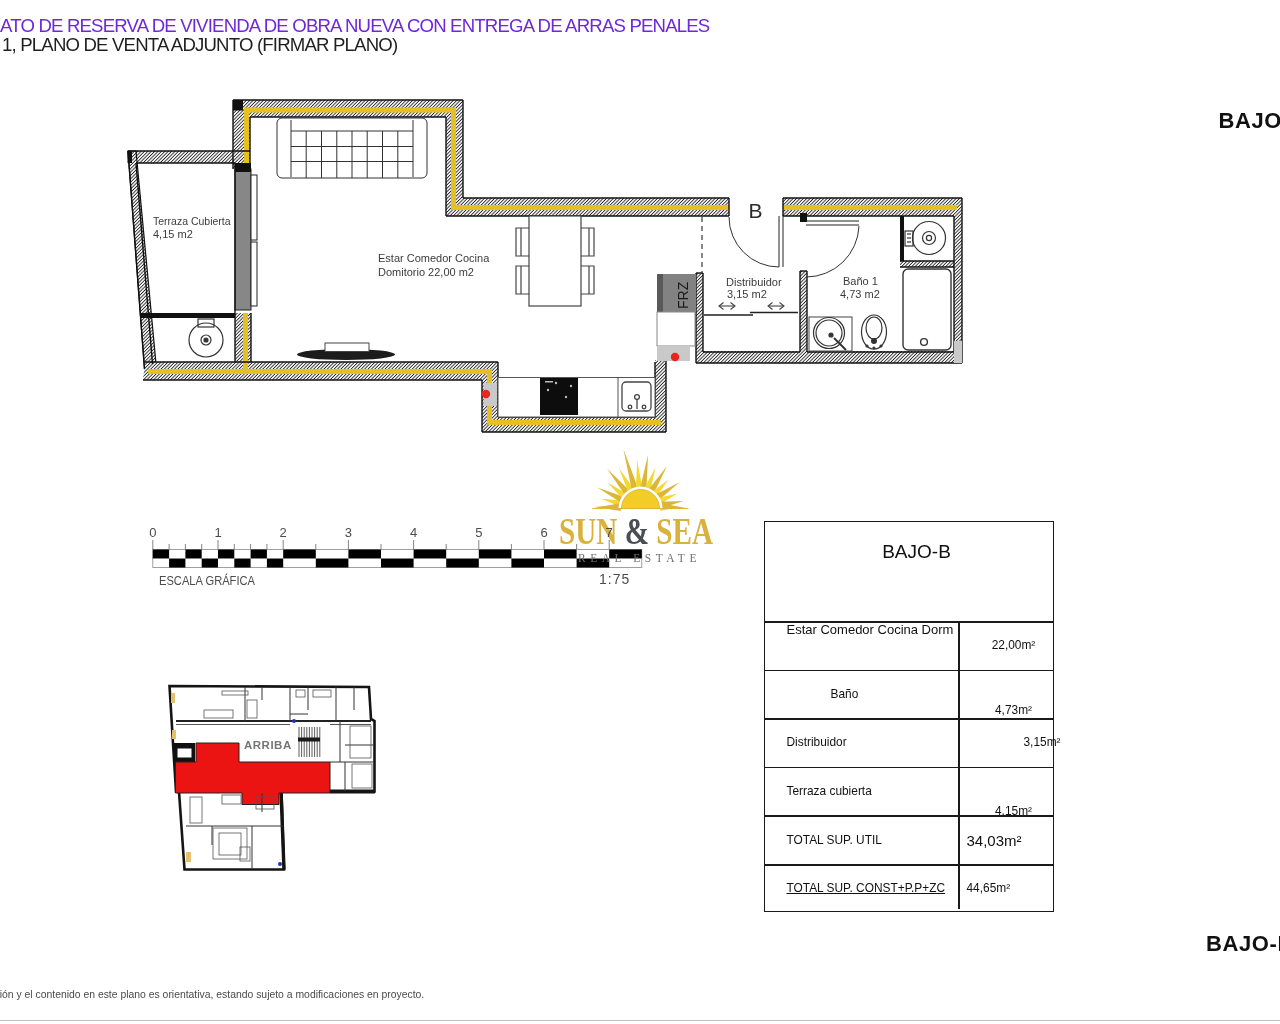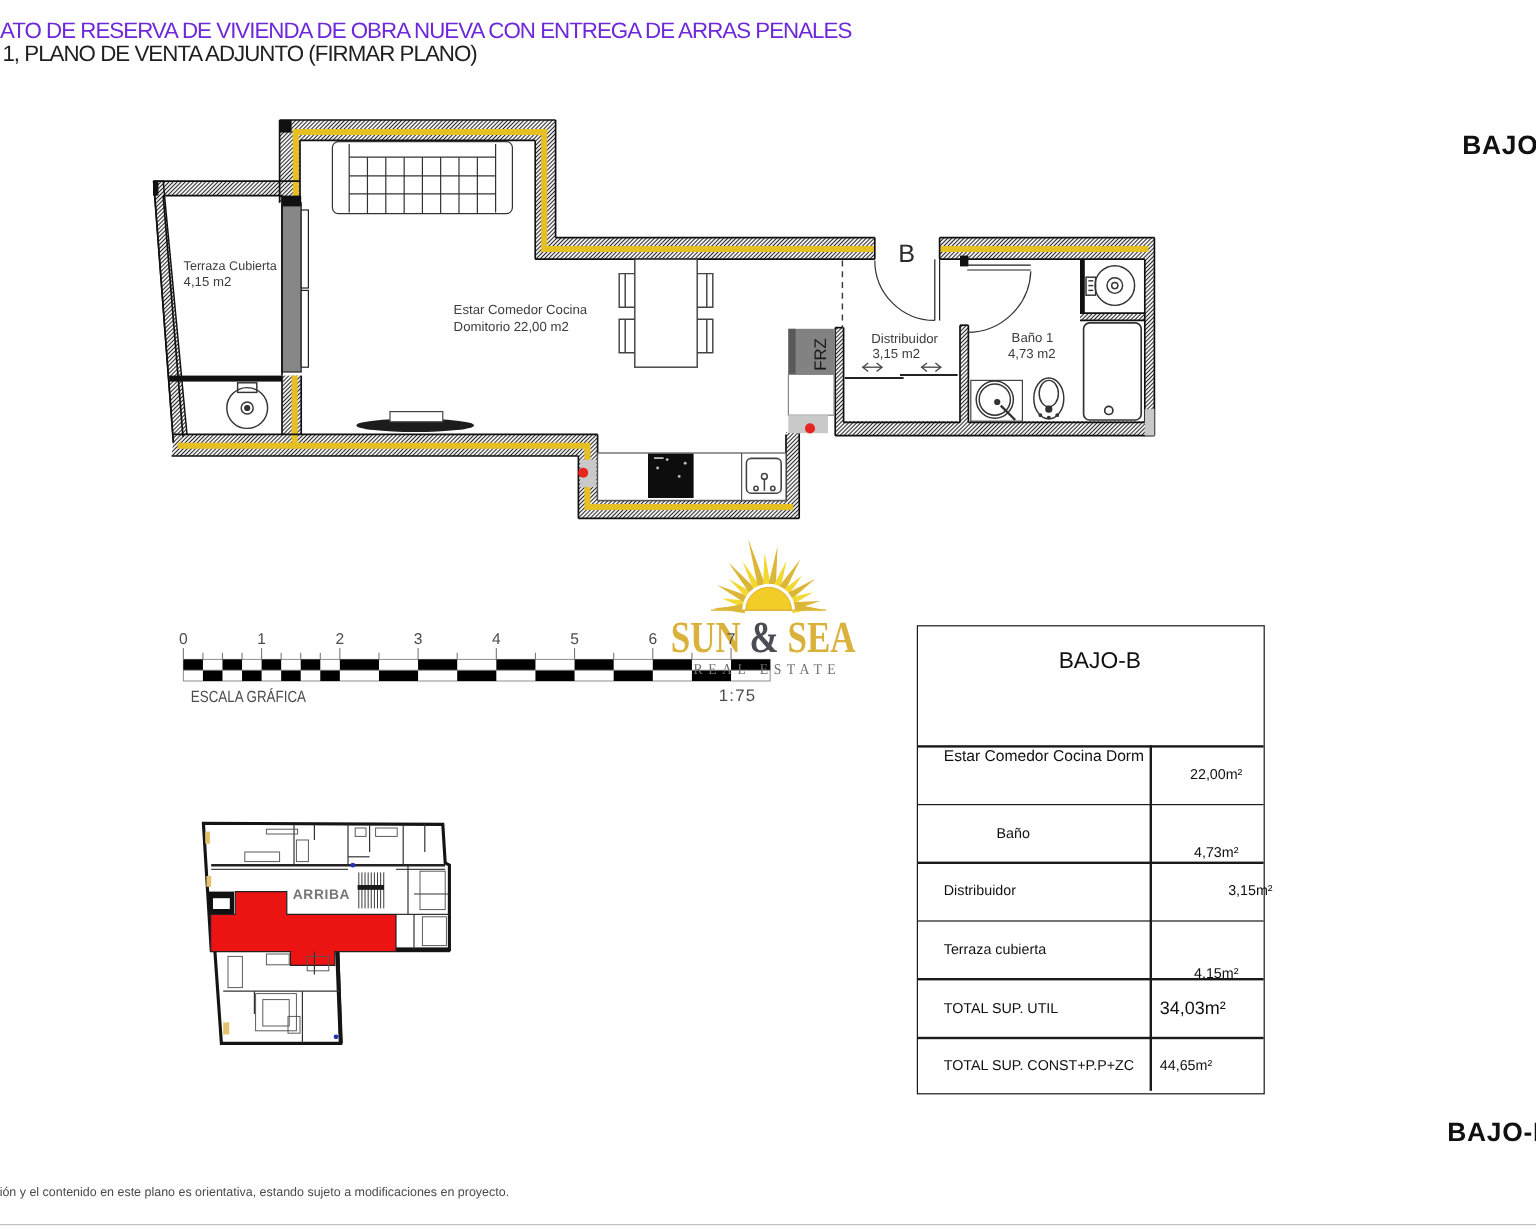--- a/index.html
+++ b/index.html
@@ -488,21 +488,21 @@
 <div class="abs" style="left:202px;top:261.8px;width:94px;text-align:center;font-size:11.9px;color:#111;white-space:nowrap;margin-top:20px;">4,15m²</div>
 
 <div class="abs" style="left:0;top:293.4px;width:288px;height:1.5px;background:#1a1a1a;"></div>
 
 <div class="abs" style="left:22px;top:311px;font-size:11.9px;color:#111;white-space:nowrap;">TOTAL SUP. UTIL</div>
 
 <div class="abs" style="left:202px;top:310.4px;width:94px;text-align:left;font-size:15px;color:#111;white-space:nowrap;">34,03m²</div>
 
 <div class="abs" style="left:0;top:342.0px;width:288px;height:1.5px;background:#1a1a1a;"></div>
 
-<div class="abs" style="left:22px;top:359.0px;font-size:11.9px;color:#111;white-space:nowrap;">TOTAL SUP. CONST+P.P+ZC</div>
+<div class="abs" style="left:22px;top:359.0px;font-size:11.9px;color:#111;white-space:nowrap;text-decoration:underline;">TOTAL SUP. CONST+P.P+ZC</div>
 
 <div class="abs" style="left:202px;top:359.0px;width:94px;text-align:left;font-size:11.9px;color:#111;white-space:nowrap;">44,65m²</div>
 
 <div class="abs" style="left:193.5px;top:99.0px;width:1.5px;height:288.0px;background:#1a1a1a;"></div>
 </div>
 
 <div class="abs" style="left:1206px;top:931px;font-size:22px;font-weight:bold;color:#111;letter-spacing:0.6px;white-space:nowrap;">BAJO-B</div>
 
 <div class="abs" style="left:-5.5px;top:988.5px;font-size:10.4px;color:#4a4a4a;white-space:nowrap;">ción y el contenido en este plano es orientativa, estando sujeto a modificaciones en proyecto.</div>
 

